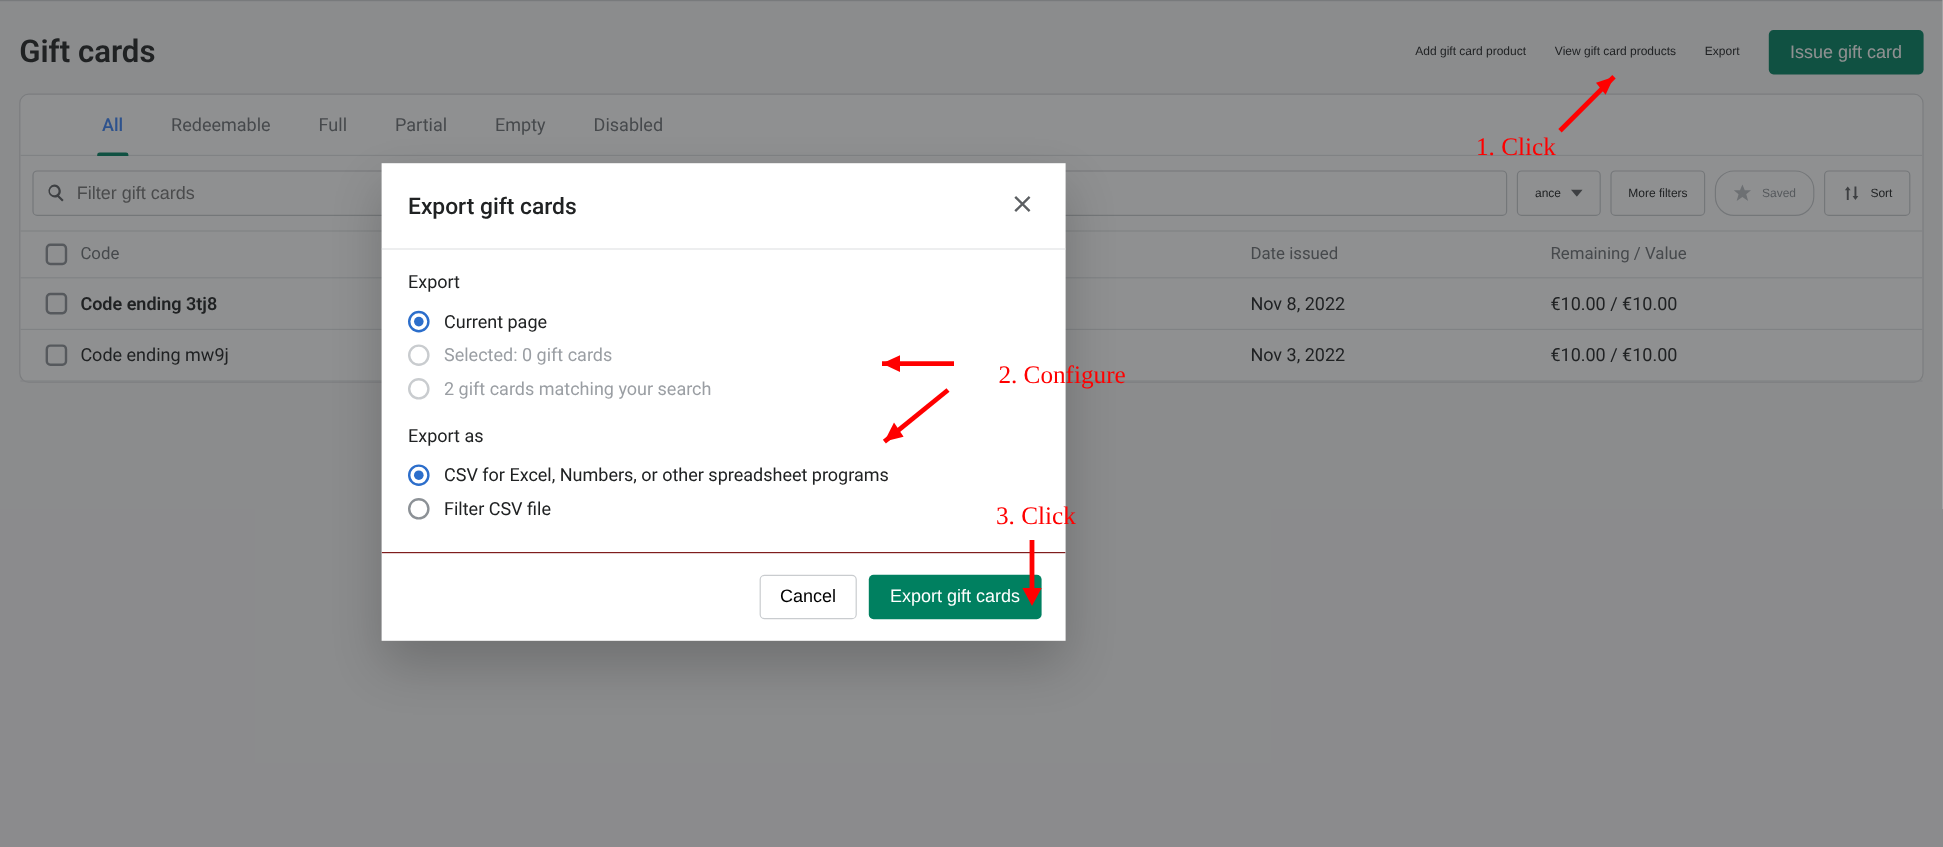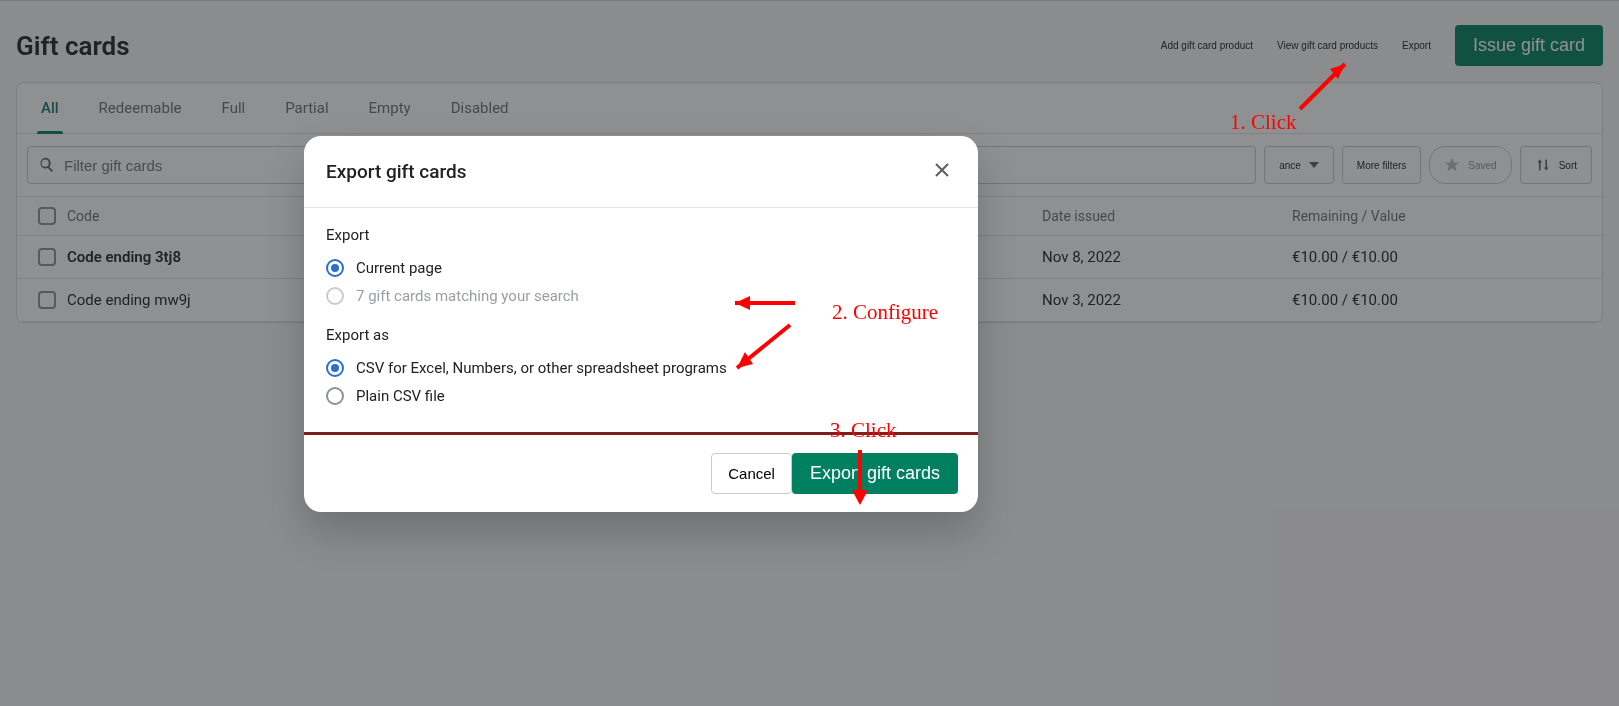--- a/index.html
+++ b/index.html
@@ -38,21 +38,21 @@
     color: #202223;
     cursor: pointer;
     text-align: center;
   }
   .primary-btn {
     background: #008060;
     color: #fff;
     border: none;
     border-radius: 4px;
     padding: 10px 18px;
-    font-size: 18px;
+    font-size: 15px;
     font-weight: 500;
     cursor: pointer;
   }
   .card {
     background: #fff;
     border: 1px solid #d7d8da;
     border-radius: 8px;
   }
   .tabs {
     display: flex;
@@ -61,22 +61,23 @@
     border-bottom: 1px solid #e1e3e5;
   }
   .tab {
     padding: 16px 4px;
     font-size: 15px;
     color: #6d7175;
     cursor: pointer;
     position: relative;
   }
   .tab.active {
-    color: #0f766e;
+    color: #3b82f6;
     font-weight: 500;
+    margin-left: 44px;
   }
   .tab.active::after {
     content: "";
     position: absolute;
     left: 0; right: 0; bottom: -1px;
     height: 3px;
     background: #008060;
     border-radius: 2px 2px 0 0;
   }
   .toolbar {
@@ -147,25 +148,25 @@
     border-radius: 4px;
   }
   
   .overlay {
     position: absolute;
     inset: 0;
     background: rgba(32,33,35,0.5);
   }
   .modal {
     position: absolute;
-    left: 304px;
+    left: 318px;
     top: 136px;
-    width: 674px;
-    background: #fff;
-    border-radius: 17px;
+    width: 570px;
+    background: #fff;
+    border-radius: 0;
     box-shadow: 0 20px 40px rgba(0,0,0,0.2);
     overflow: hidden;
   }
   .modal-head {
     display: flex;
     align-items: center;
     justify-content: space-between;
     padding: 20px 22px;
     border-bottom: 1px solid #e1e3e5;
   }
@@ -201,22 +202,23 @@
     left: 3px; top: 3px;
     width: 8px; height: 8px;
     background: #2c6ecb;
     border-radius: 50%;
   }
   .radio.disabled { border-color: #c9cccf; }
   .section-gap { height: 16px; }
   .modal-foot {
     display: flex;
     justify-content: flex-end;
+    gap: 10px;
     padding: 18px 20px;
-    border-top: 3px solid #7f1d1d;
+    border-top: 1px solid #7f1d1d;
   }
   .sec-btn {
     background: #fff;
     border: 1px solid #c9cccf;
     border-radius: 4px;
     padding: 9px 16px;
     font-size: 15px;
     cursor: pointer;
   }
   
@@ -324,31 +326,35 @@
     </button>
   </div>
   <div class="modal-body">
     <div class="section-label">Export</div>
     <label class="radio-row">
       <span class="radio checked"></span>
       <span>Current page</span>
     </label>
     <label class="radio-row disabled">
       <span class="radio disabled"></span>
-      <span>7 gift cards matching your search</span>
+      <span>Selected: 0 gift cards</span>
+    </label>
+    <label class="radio-row disabled">
+      <span class="radio disabled"></span>
+      <span>2 gift cards matching your search</span>
     </label>
     <div class="section-gap"></div>
     <div class="section-label">Export as</div>
     <label class="radio-row">
       <span class="radio checked"></span>
       <span>CSV for Excel, Numbers, or other spreadsheet programs</span>
     </label>
     <label class="radio-row">
       <span class="radio"></span>
-      <span>Plain CSV file</span>
+      <span>Filter CSV file</span>
     </label>
   </div>
   <div class="modal-foot">
     <button class="sec-btn">Cancel</button>
     <button class="primary-btn">Export gift cards</button>
   </div>
 </div>
 
 <svg class="arrow" style="left:1290px; top:54px;" width="70" height="65" viewBox="0 0 70 65">
   <line x1="10" y1="55" x2="55" y2="10" stroke="#ff0000" stroke-width="4"></line>

